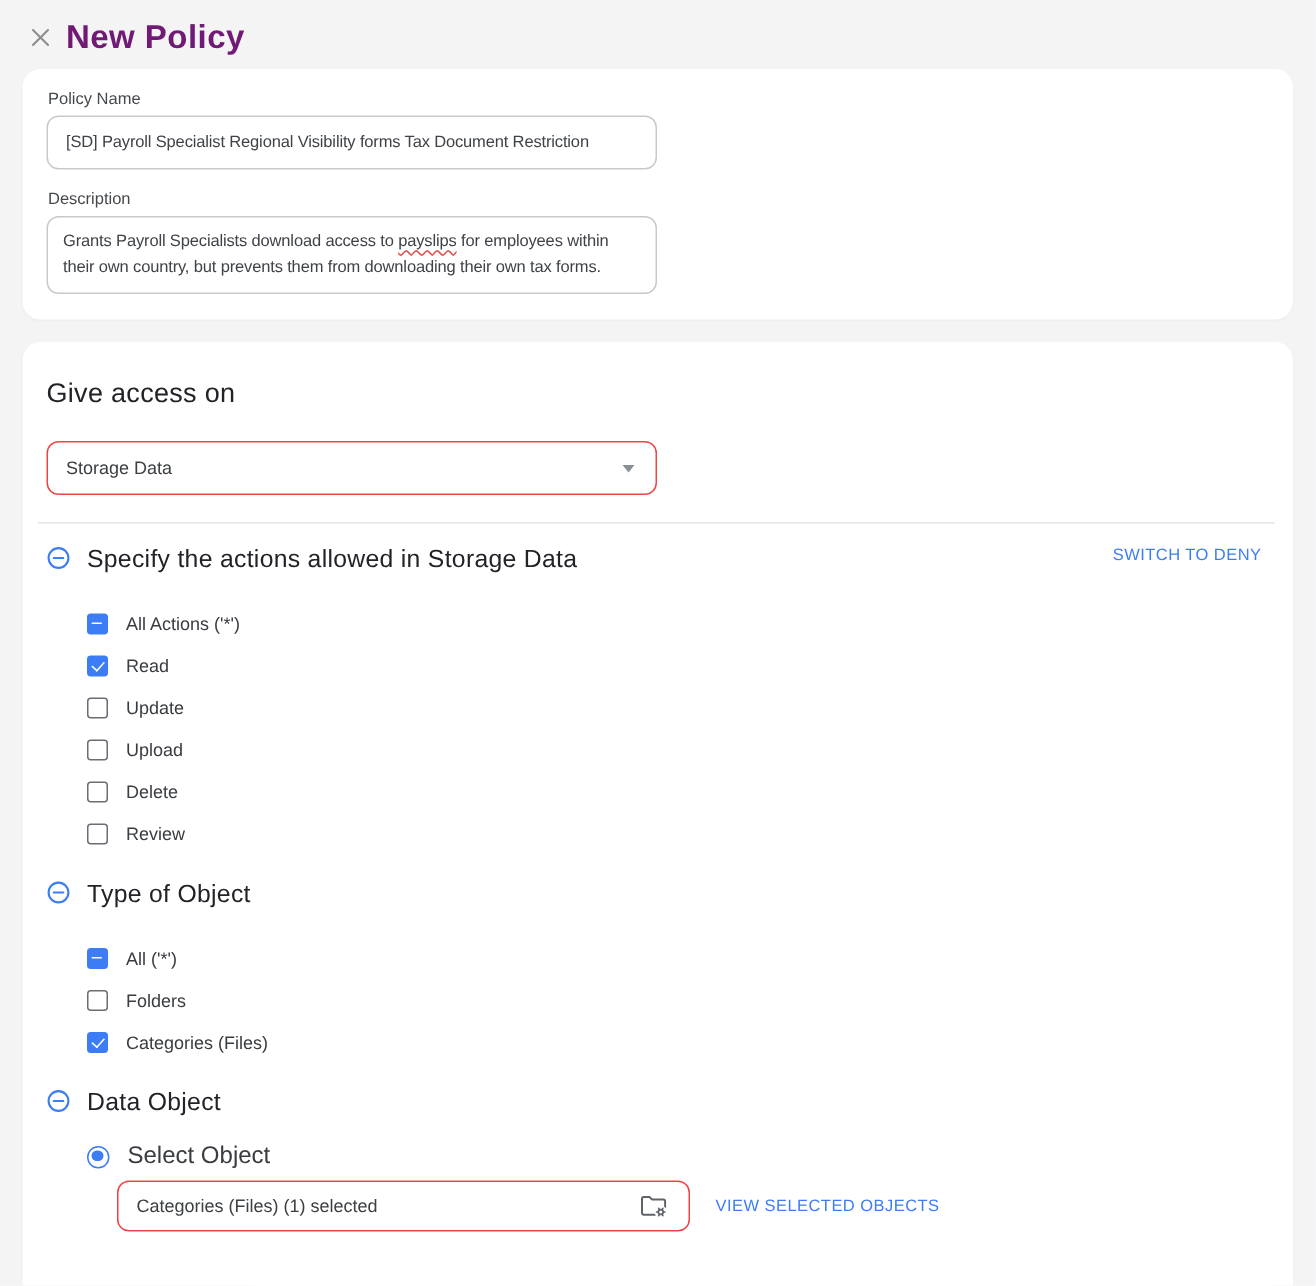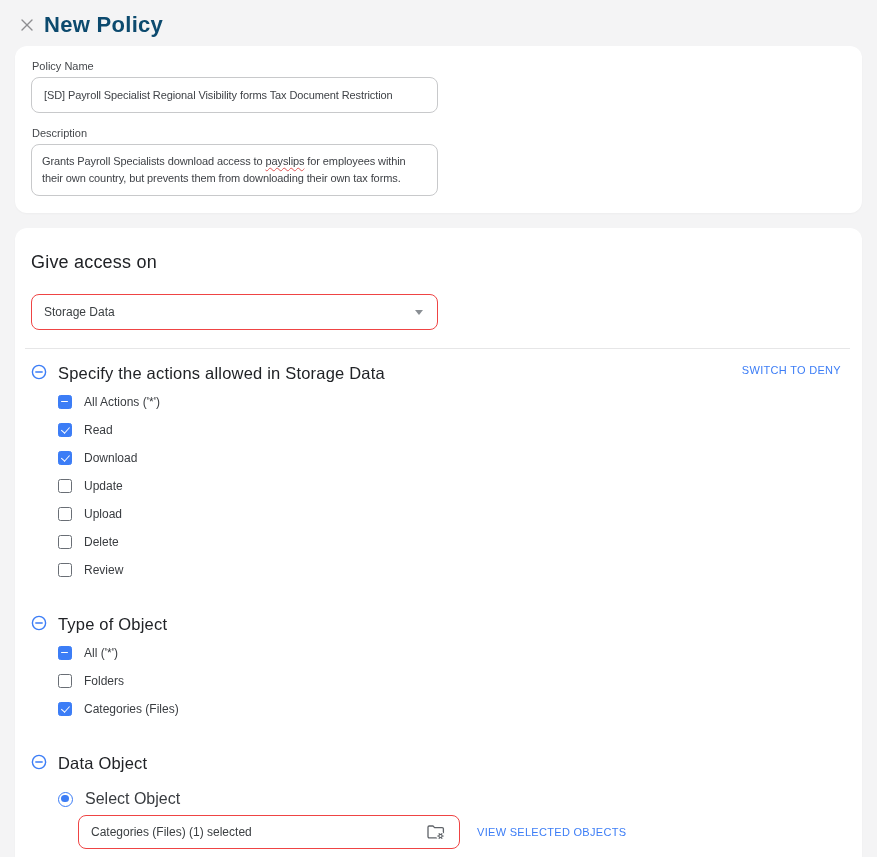--- a/index.html
+++ b/index.html
@@ -11,21 +11,21 @@
   }
   :root { --accent: #3c7df6; }
 
   
   .page-header {
     display: flex; align-items: center; gap: 9px;
     padding: 12px 0 0 19px; height: 38px;
   }
   .close-btn { width: 16px; height: 16px; cursor: pointer; display: inline-flex; }
   .page-title {
-    margin: 0; font-size: 22px; font-weight: 600; color: #0c4a6e;
+    margin: 0; font-size: 22px; font-weight: 600; color: #701a75;
     letter-spacing: 0.3px;
   }
 
   
   .card {
     background: #ffffff; border-radius: 12px;
     margin: 8px 15px 0 15px;
     padding: 14px 16px 17px 16px;
     box-shadow: 0 1px 2px rgba(0,0,0,0.03);
   }
@@ -67,21 +67,21 @@
     letter-spacing: 0.2px; flex: 1;
   }
   .text-link {
     font-size: 11px; font-weight: 500; color: var(--accent);
     letter-spacing: 0.3px; text-decoration: none; cursor: pointer; white-space: nowrap;
   }
   .section-header .text-link { margin-right: 5px; }
 
   
   .checklist { margin: 12px 0 0 27px; }
-  .cb-row { display: flex; align-items: flex-start; height: 28px; cursor: pointer; }
+  .cb-row { display: flex; align-items: flex-end; height: 28px; cursor: pointer; }
   .cb {
     width: 14px; height: 14px; border-radius: 2.5px; flex: none;
     border: 1.5px solid #696e75; background: #fff; position: relative;
   }
   .cb.checked, .cb.indeterminate { border-color: var(--accent); background: var(--accent); }
   .cb.checked::after {
     content: ""; position: absolute; left: 3.5px; top: 0.5px;
     width: 3.5px; height: 7px; border: solid #fff; border-width: 0 1.8px 1.8px 0;
     transform: rotate(42deg);
   }
@@ -161,24 +161,20 @@
   <div class="cb-row">
     <span class="cb indeterminate"></span>
     <span class="cb-label">All Actions ('*')</span>
   </div>
 
   <div class="cb-row">
     <span class="cb checked"></span>
     <span class="cb-label">Read</span>
   </div>
 
-  <div class="cb-row">
-    <span class="cb checked"></span>
-    <span class="cb-label">Download</span>
-  </div>
 
   <div class="cb-row">
     <span class="cb unchecked"></span>
     <span class="cb-label">Update</span>
   </div>
 
   <div class="cb-row">
     <span class="cb unchecked"></span>
     <span class="cb-label">Upload</span>
   </div>

